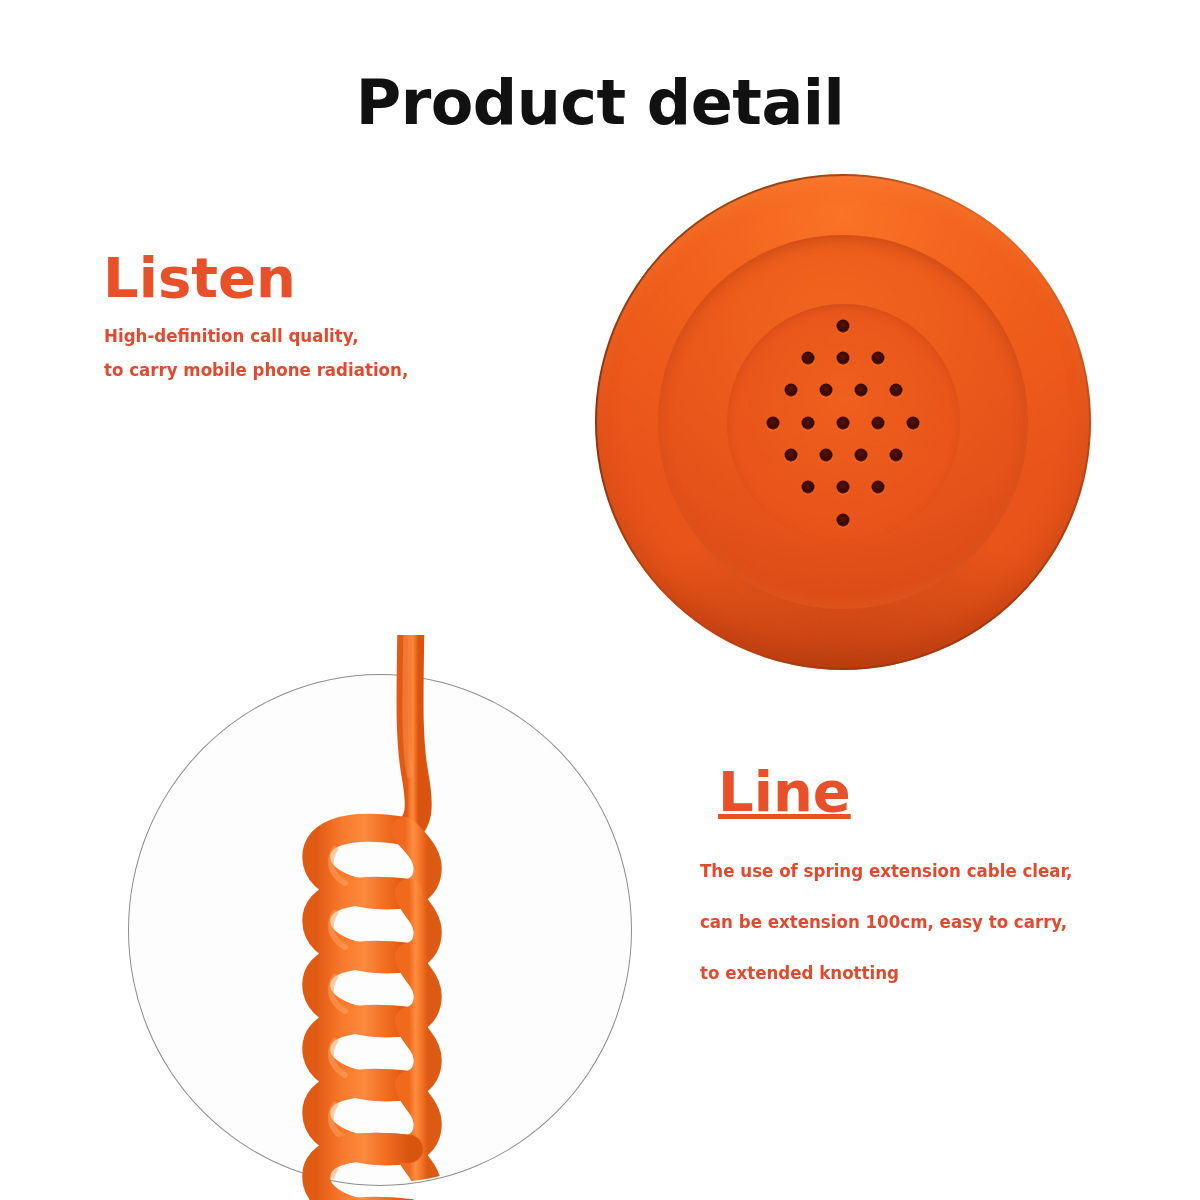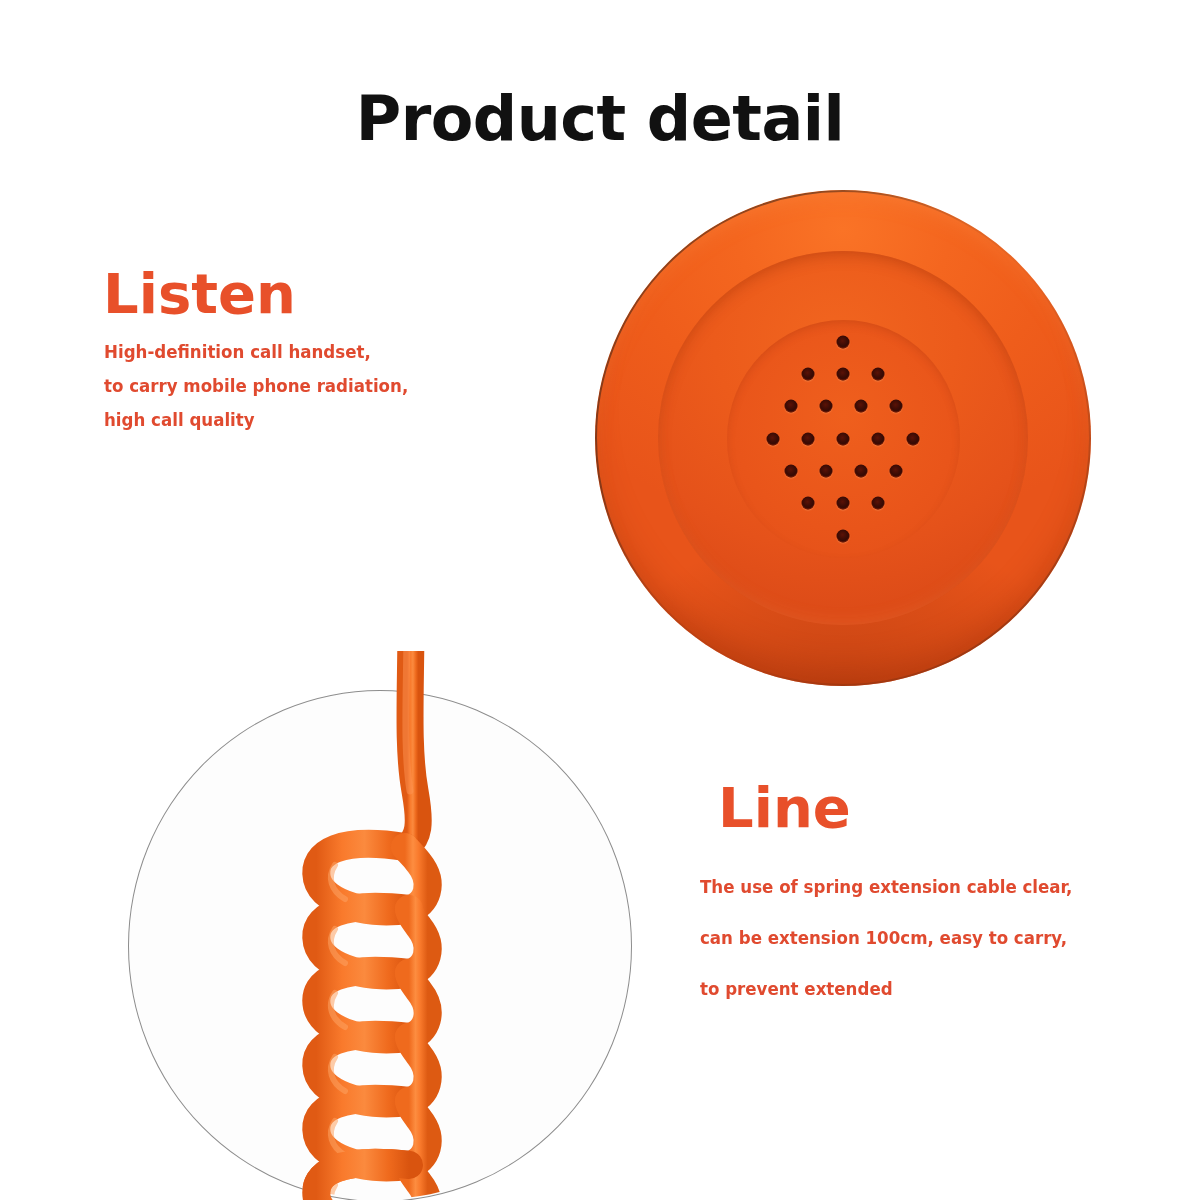--- a/index.html
+++ b/index.html
@@ -13,21 +13,20 @@
     position: relative;
     overflow: hidden;
     font-family: "Liberation Sans", sans-serif;
     -webkit-font-smoothing: antialiased;
   }
 
   .page {
     position: absolute;
     inset: 0;
     background: #ffffff;
-    margin-top: 16px;
   }
 
   
   .page-title {
     position: absolute;
     left: 0;
     right: 0;
     top: 72px;
     text-align: center;
     font-size: 62px;
@@ -61,21 +60,21 @@
   }
 
   #listen-heading { left: 103px; top: 250px; }
   #listen-body {
     left: 104px;
     top: 325px;
     font-size: 18.5px;
   }
   #listen-body .line { margin-bottom: 13px; }
 
-  #line-heading { left: 718px; top: 764px; }
+  #line-heading { left: 718px; top: 764px; text-decoration: underline; }
   #line-body {
     left: 700px;
     top: 860px;
     font-size: 18.5px;
   }
   #line-body .line { margin-bottom: 30px; }
 
   
   .earpiece {
     position: absolute;
@@ -190,23 +189,22 @@
 </head>
 <body>
 
 <div class="page">
 
   <div class="page-title">Product detail</div>
 
   <div class="section-heading" id="listen-heading">Listen</div>
 
   <div class="body-block" id="listen-body">
-    <span class="line">High-definition call handset,</span>
+    <span class="line">High-definition call quality,</span>
     <span class="line">to carry mobile phone radiation,</span>
-    <span class="line">high call quality</span>
   </div>
 
   <div class="earpiece">
     <div class="earpiece-outer">
       <div class="earpiece-base-shadow"></div>
       <div class="earpiece-inner">
         <div class="earpiece-inner2">
           <div id="hole-grid">
               <div class="hole" style="left: 50%; top: 9.2%;"></div>
               <div class="hole" style="left: 35%; top: 22.8%;"></div>
@@ -234,21 +232,21 @@
       </div>
     </div>
     <div class="earpiece-contour"></div>
   </div>
 
   <div class="section-heading" id="line-heading">Line</div>
 
   <div class="body-block" id="line-body">
     <span class="line">The use of spring extension cable clear,</span>
     <span class="line">can be extension 100cm, easy to carry,</span>
-    <span class="line">to prevent extended</span>
+    <span class="line">to extended knotting</span>
   </div>
 
   <div class="cable-photo">
     <div class="cable-clip">
       <svg class="cable-svg" width="584" height="592" viewBox="0 0 584 592">
         <defs>
           <linearGradient id="cordGrad" x1="0" y1="0" x2="1" y2="0">
             <stop offset="0%" stop-color="#e05a14"></stop>
             <stop offset="28%" stop-color="#f97a2c"></stop>
             <stop offset="52%" stop-color="#fb8a3e"></stop>

